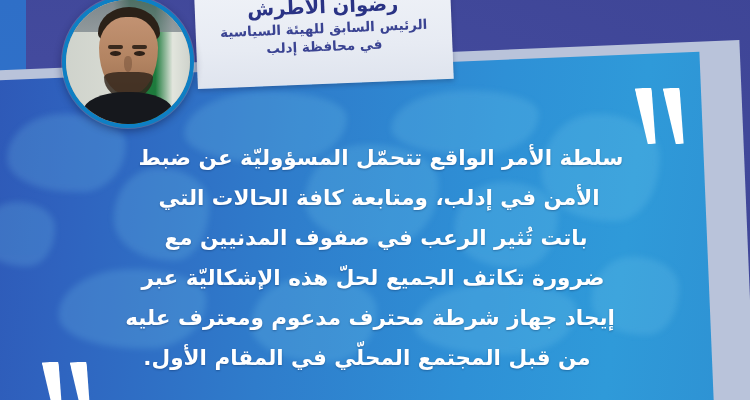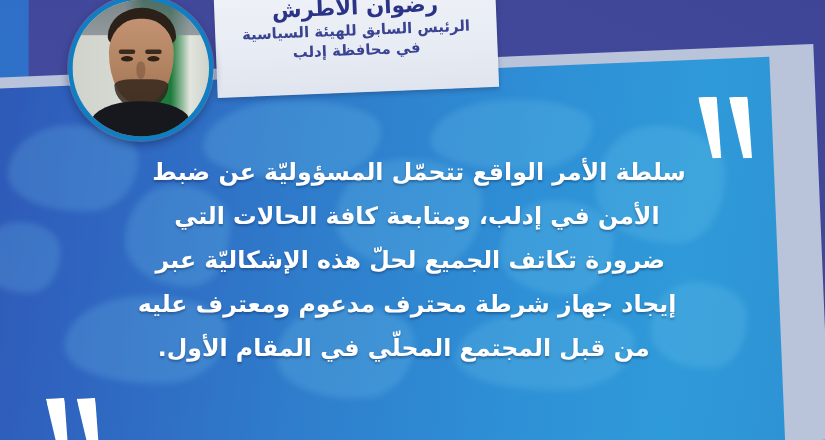--- a/index.html
+++ b/index.html
@@ -204,18 +204,19 @@
       <div class="ph-eye r"></div>
       <div class="ph-nose"></div>
       <div class="ph-beard"></div>
       <div class="ph-body"></div>
     </div>
   </div>
 
   <div class="quote-text">
     <span class="ln ln1">سلطة الأمر الواقع تتحمّل المسؤوليّة عن ضبط</span>
     <span class="ln ln2">الأمن في إدلب، ومتابعة كافة الحالات التي</span>
+    <span class="ln ln3">باتت تُثير الرعب في صفوف المدنيين مع</span>
     <span class="ln ln4">ضرورة تكاتف الجميع لحلّ هذه الإشكاليّة عبر</span>
     <span class="ln ln5">إيجاد جهاز شرطة محترف مدعوم ومعترف عليه</span>
     <span class="ln ln6">من قبل المجتمع المحلّي في المقام الأول.</span>
   </div>
 
 </div>
 
 </body></html>

